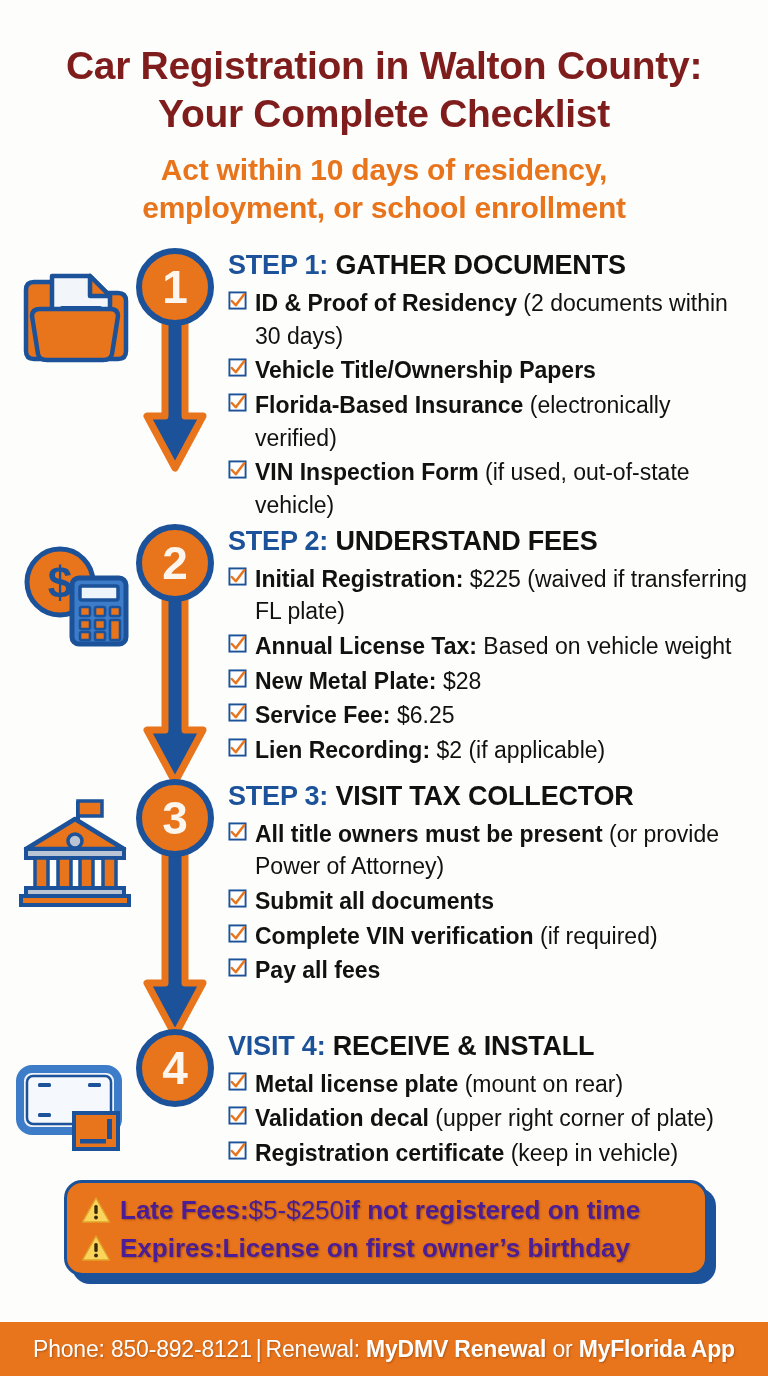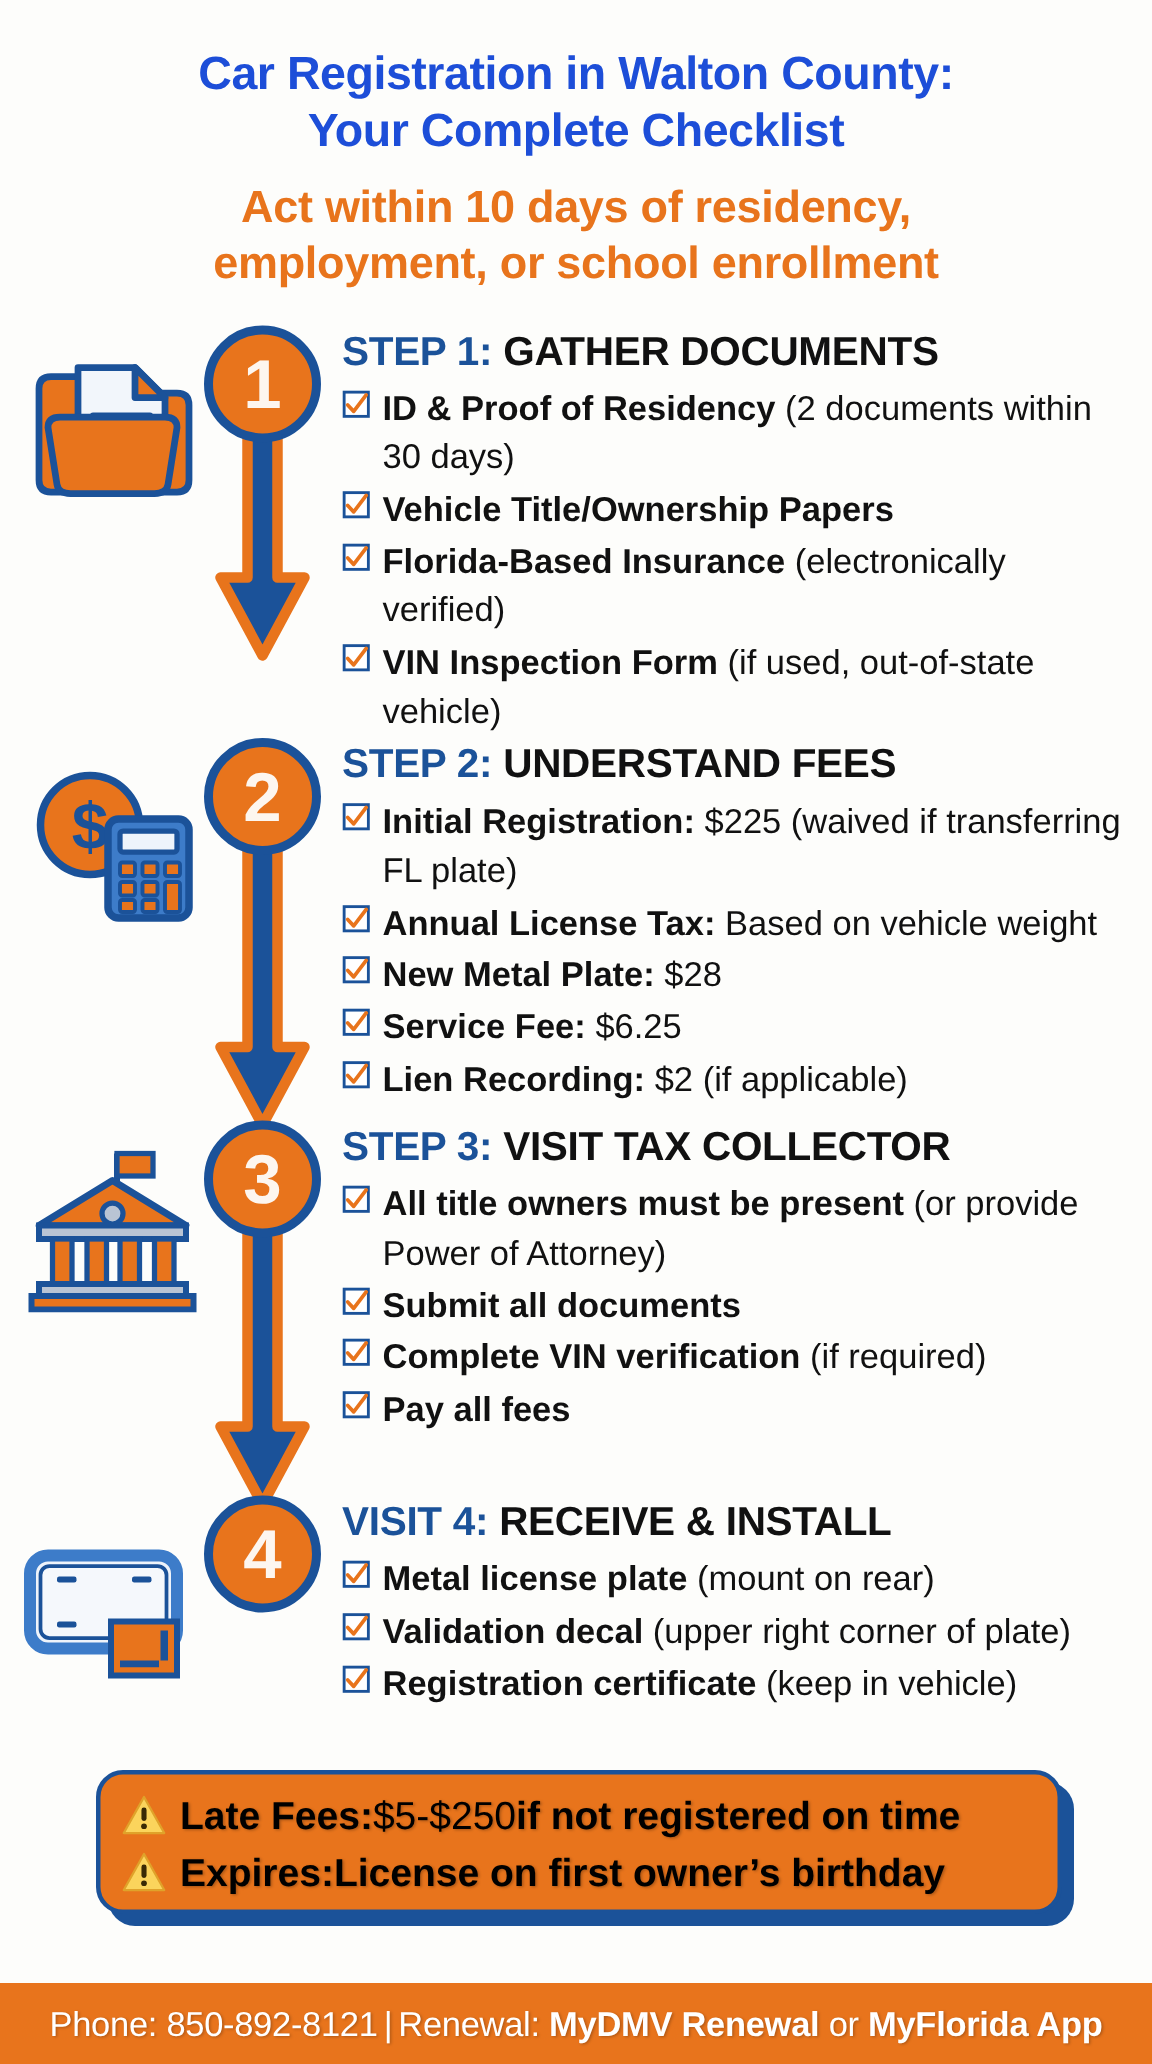--- a/index.html
+++ b/index.html
@@ -21,26 +21,26 @@
     background: #fdfdfb;
     overflow: hidden;
   }
 
   
   .header {
     padding: 30px 26px 0 26px;
     text-align: center;
   }
   .title {
-    color: #1d4ed8;
-    font-size: 31px;
+    color: #7f1d1d;
+    font-size: 39px;
     font-weight: bold;
     line-height: 1.22;
     letter-spacing: -0.3px;
-    margin: 0;
+    margin: 12px;
   }
   .subtitle {
     color: #e8741c;
     font-size: 30px;
     font-weight: bold;
     line-height: 1.25;
     margin: 14px 0 0 0;
     letter-spacing: -0.2px;
   }
 
@@ -152,21 +152,21 @@
     height: 96px;
     box-sizing: border-box;
     background: #e8741c;
     border: 3px solid #1b5299;
     border-radius: 18px;
     padding: 8px 0 0 14px;
   }
   .warn-line {
     display: flex;
     align-items: center;
-    color: #000000;
+    color: #4c1d95;
     font-size: 26px;
     font-weight: bold;
     line-height: 38px;
     text-shadow: 1px 1px 2px rgba(0,0,0,.28);
   }
   .warn-line .tri { flex: 0 0 auto; width: 30px; height: 28px; margin-right: 9px; }
   .warn-line .tri svg { display:block; width:30px; height:28px; }
   .warn-line .light { font-weight: normal; }
 
   

